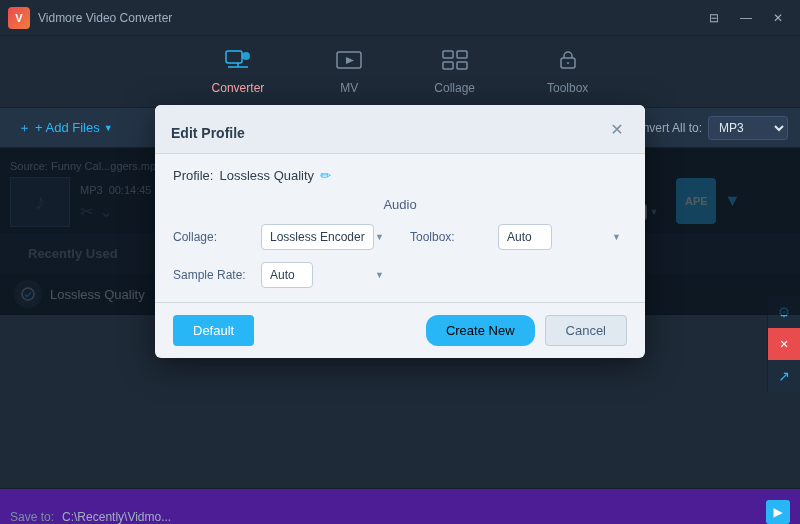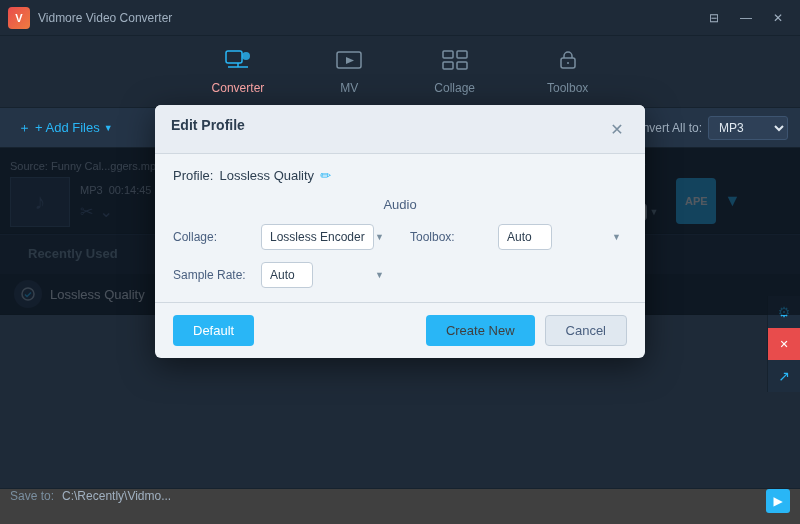--- a/index.html
+++ b/index.html
@@ -304,21 +304,21 @@
       width: 490px;
       padding: 0;
       box-shadow: 0 8px 32px rgba(0,0,0,0.5);
       color: #2c3e50;
       overflow: hidden;
     }
     .modal-header {
       background: #e8edf3;
       padding: 12px 16px;
       display: flex;
-      align-items: flex-start;
+      align-items: flex-end;
       justify-content: space-between;
       border-bottom: 1px solid #d0d8e0;
     }
     .modal-title {
       font-size: 14px;
       font-weight: 600;
       color: #2c3e50;
     }
     .modal-close {
       background: transparent;
@@ -408,23 +408,23 @@
       color: white;
       padding: 7px 20px;
       border-radius: 4px;
       cursor: pointer;
       font-size: 13px;
       font-weight: 500;
     }
     .btn-create {
       background: #29b6f6;
       border: none;
-      color: #404040;
+      color: #000000;
       padding: 7px 20px;
-      border-radius: 4px;
+      border-radius: 12px;
       cursor: pointer;
       font-size: 13px;
       font-weight: 500;
       margin-left: auto;
     }
     .btn-cancel {
       background: #e0e8f0;
       border: 1px solid #c0ccd8;
       color: #4a6080;
       padding: 7px 20px;
@@ -432,23 +432,23 @@
       cursor: pointer;
       font-size: 13px;
     }
 
     
     .bottom-bar {
       position: absolute;
       bottom: 0;
       left: 0; right: 0;
       height: 36px;
-      background: #404040;
-      display: flex;
-      align-items: flex-start;
+      background: #4c1d95;
+      display: flex;
+      align-items: flex-end;
       padding: 0 10px;
       gap: 8px;
       border-top: 1px solid #16222e;
     }
     .save-to-label {
       font-size: 12px;
       color: #7a8fa0;
     }
     .save-path {
       font-size: 12px;

